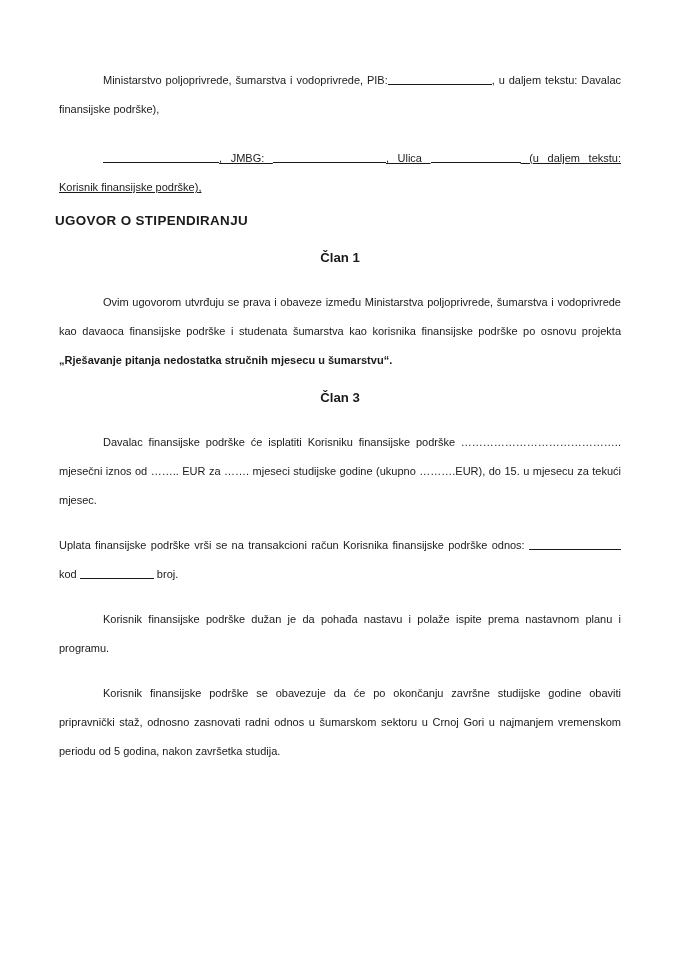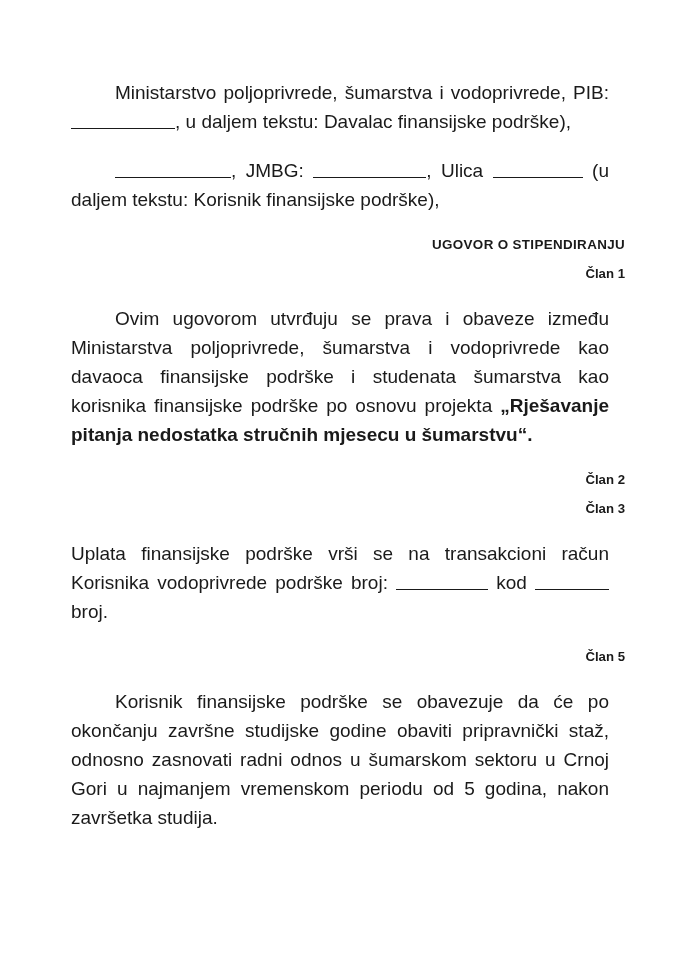--- a/index.html
+++ b/index.html
@@ -16,47 +16,47 @@
   }
   .page {
     position: relative;
     width: 679px;
     height: 960px;
     box-sizing: border-box;
     padding: 62px 54px 0 55px;
     background: #ffffff;
   }
   .para {
-    font-size: 19px;
+    font-size: 11px;
     line-height: 29px;
     text-align: justify;
     text-justify: inter-word;
-    margin: 16px;
+    margin: 4px;
     hyphens: none;
   }
   .indent {
     text-indent: 44px;
   }
   .gap-sm { margin-top: 16px; }
-  .gap-md { margin-top: 20px; }
+  .gap-md { margin-top: 20px; text-decoration: underline; }
   .gap-lg { margin-top: 26px; }
   .doc-title {
     font-size: 13.4px;
     font-weight: bold;
-    text-align: right;
+    text-align: left;
     line-height: 29px;
     margin: 0;
     letter-spacing: 0.35px;
   }
   .art-heading {
     font-size: 13.2px;
     font-weight: bold;
-    text-align: right;
+    text-align: center;
     line-height: 29px;
-    margin: 0;
+    margin: 8px;
   }
   b, .bold { font-weight: bold; }
   .blank {
     display: inline-block;
     border-bottom: 1.2px solid #1a1a1a;
     vertical-align: baseline;
     height: 13px;
     margin-bottom: -1px;
   }
   .b-pib   { width: 104px; }
@@ -75,27 +75,27 @@
 
   <p class="para indent gap-md"><span class="blank b-name"></span><span>, JMBG: </span><span class="blank b-jmbg"></span><span>, Ulica </span><span class="blank b-ulica"></span><span> (u daljem tekstu: Korisnik finansijske podrške),</span></p>
 
 
   <p class="doc-title gap-lg">UGOVOR O STIPENDIRANJU</p>
 
   <p class="art-heading gap-sm">Član 1</p>
 
   <p class="para indent gap-sm"><span>Ovim ugovorom utvrđuju se prava i obaveze između Ministarstva poljoprivrede, šumarstva i vodoprivrede kao davaoca finansijske podrške i studenata šumarstva kao korisnika finansijske podrške po osnovu projekta </span><b>„</b><b>Rješavanje pitanja nedostatka stručnih mjesecu u šumarstvu</b><b>“</b><b>.</b></p>
 
-  <p class="art-heading gap-sm">Član 2</p>
 
 
   <p class="art-heading gap-sm">Član 3</p>
 
+  <p class="para indent gap-sm">Davalac finansijske podrške će isplatiti Korisniku finansijske podrške …………………………………….. mjesečni iznos od …….. EUR za ……. mjeseci studijske godine (ukupno ……….EUR), do 15. u mjesecu za tekući mjesec.</p>
 
-  <p class="para gap-sm"><span>Uplata finansijske podrške vrši se na transakcioni račun Korisnika vodoprivrede podrške broj: </span><span class="blank b-acct"></span><span> kod </span><span class="blank b-bank"></span><span> broj.</span></p>
+  <p class="para gap-sm"><span>Uplata finansijske podrške vrši se na transakcioni račun Korisnika finansijske podrške odnos: </span><span class="blank b-acct"></span><span> kod </span><span class="blank b-bank"></span><span> broj.</span></p>
 
 
+  <p class="para indent gap-sm">Korisnik finansijske podrške dužan je da pohađa nastavu i polaže ispite prema nastavnom planu i programu.</p>
 
-  <p class="art-heading gap-md">Član 5</p>
 
   <p class="para indent gap-sm">Korisnik finansijske podrške se obavezuje da će po okončanju završne studijske godine obaviti pripravnički staž, odnosno zasnovati radni odnos u šumarskom sektoru u Crnoj Gori u najmanjem vremenskom periodu od 5 godina, nakon završetka studija.</p>
 
 </div>
 
 </body></html>

